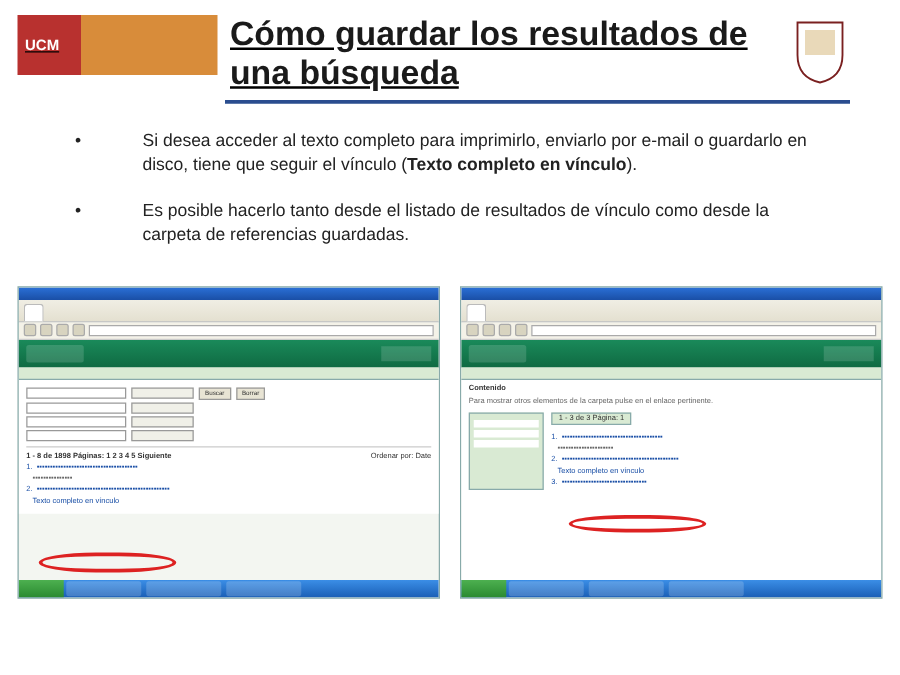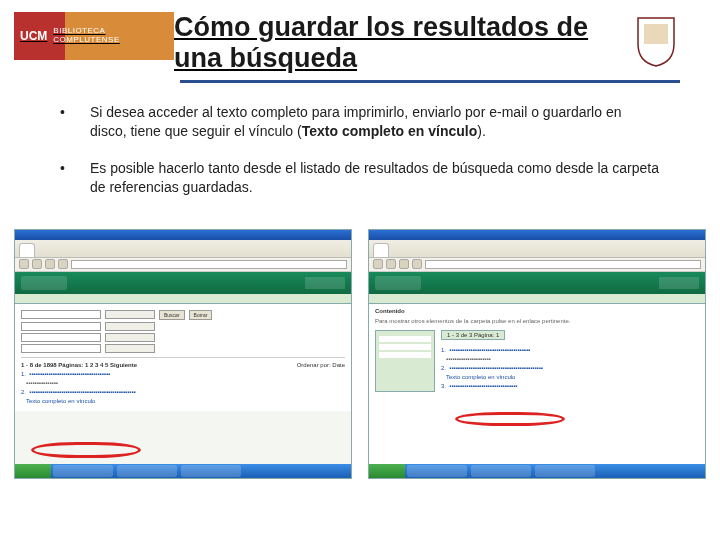--- a/index.html
+++ b/index.html
@@ -1,28 +1,28 @@
 <!DOCTYPE html>
 <html><head>
 <meta charset="utf-8">
 <style>
   * { box-sizing: border-box; margin: 0; padding: 0; }
   body { width: 720px; height: 540px; font-family: Arial, sans-serif; background: #fff; position: relative; }
   .header { display: flex; align-items: flex-start; padding: 12px 40px 4px 14px; text-decoration: underline; }
   .logo-ucm { width: 160px; height: 48px; background: linear-gradient(90deg, #b8312f 0%, #b8312f 32%, #d88c3a 32%, #d88c3a 100%); color: #fff; display: flex; align-items: center; padding: 4px 6px; font-size: 10px; }
   .logo-ucm .ucm { font-weight: bold; font-size: 12px; margin-right: 6px; }
   .logo-ucm .bib { font-size: 8px; line-height: 1.1; letter-spacing: 0.5px; }
-  .title { flex: 1; font-size: 27px; font-weight: bold; color: #1a1a1a; line-height: 1.15; }
+  .title { flex: 1; font-size: 27px; font-weight: bold; color: #1a1a1a; line-height: 1.15; padding-left: 10px; }
   .logo-shield { width: 48px; height: 58px; display: flex; align-items: center; justify-content: center; }
   .logo-shield svg { width: 44px; height: 54px; }
   .rule { height: 3px; background: #2a4d8f; margin: 2px 40px 0 180px; }
   .bullets { padding: 20px 60px 10px 60px; font-size: 14px; color: #222; }
   .bullet-row { display: flex; margin-bottom: 18px; line-height: 1.35; }
   .bdot { width: 30px; flex-shrink: 0; }
-  .btext { flex: 1; }
+  .btext { flex: 1; margin-left: 24px; }
   .screens { display: flex; gap: 16px; padding: 4px 14px 0 14px; }
   .screen { flex: 1; border: 1px solid #8aa; background: #f3f6f1; height: 250px; position: relative; overflow: hidden; font-size: 6px; }
   .scr-titlebar { height: 10px; background: linear-gradient(#2a6fd6, #1a4fa6); display: flex; align-items: center; padding: 0 3px; color: #fff; }
   .scr-tabs { height: 18px; background: linear-gradient(#f0eee4, #e4e0d0); border-bottom: 1px solid #bbb; display: flex; align-items: flex-end; padding: 0 4px; gap: 3px; }
   .scr-tab { height: 14px; background: #fff; border: 1px solid #bbb; border-bottom: none; padding: 1px 6px; border-radius: 3px 3px 0 0; font-size: 6px; color: #444; }
   .scr-toolbar { height: 14px; background: #f4f2e8; border-bottom: 1px solid #ccc; display: flex; align-items: center; gap: 3px; padding: 0 4px; }
   .tb-ico { width: 10px; height: 10px; background: #d8d4c0; border: 1px solid #aaa; border-radius: 2px; }
   .scr-band { height: 22px; background: linear-gradient(#1a8a5a, #0f6a42); display: flex; align-items: center; justify-content: space-between; padding: 0 6px; }
   .band-logo { width: 46px; height: 14px; background: #fff; opacity: 0.15; border-radius: 2px; }
   .band-right { width: 40px; height: 12px; background: #fff; opacity: 0.15; }
@@ -39,42 +39,41 @@
   .task-item { height: 12px; width: 60px; background: rgba(255,255,255,0.18); margin: 0 2px; border-radius: 2px; }
   .rt-col { font-size: 6px; color: #333; }
   .rt-tab { display: inline-block; padding: 1px 5px; background: #d9ead3; border: 1px solid #8aa; font-size: 6px; margin-right: 2px; }
 </style>
 </head>
 <body>
 
 <div class="header">
   <div class="logo-ucm">
     <span class="ucm">UCM</span>
-    <span class="bib">BIBLIOTECA COMPLUTENSE</span>
   </div>
   <div class="title">Cómo guardar los resultados de una búsqueda</div>
   <div class="logo-shield">
     <svg viewBox="0 0 44 54">
         <path d="M4 4 h36 v26 q0 18 -18 22 q-18 -4 -18 -22 z" fill="#fff" stroke="#7a2020" stroke-width="1.5"></path>
         <rect x="10" y="10" width="24" height="20" fill="#c9a050" opacity="0.4"></rect>
       </svg>
   </div>
 </div>
 <div class="rule"></div>
 
 <div class="bullets">
   <div class="bullet-row">
     <div class="bdot">•</div>
     <div class="btext">
       <span>Si desea acceder al texto completo para imprimirlo, enviarlo por e-mail o guardarlo en disco, tiene que seguir el vínculo (</span><b>Texto completo en vínculo</b><span>).</span>
     </div>
   </div>
   <div class="bullet-row">
     <div class="bdot">•</div>
-    <div class="btext">Es posible hacerlo tanto desde el listado de resultados de búsqueda como desde la carpeta de referencias guardadas.</div>
+    <div class="btext">Es posible hacerlo tanto desde el listado de resultados de vínculo como desde la carpeta de referencias guardadas.</div>
   </div>
 </div>
 
 <div class="screens">
 
   <div class="screen">
     <div class="scr-titlebar"></div>
     <div class="scr-tabs">
       <div class="scr-tab">&nbsp;</div>
     </div>

